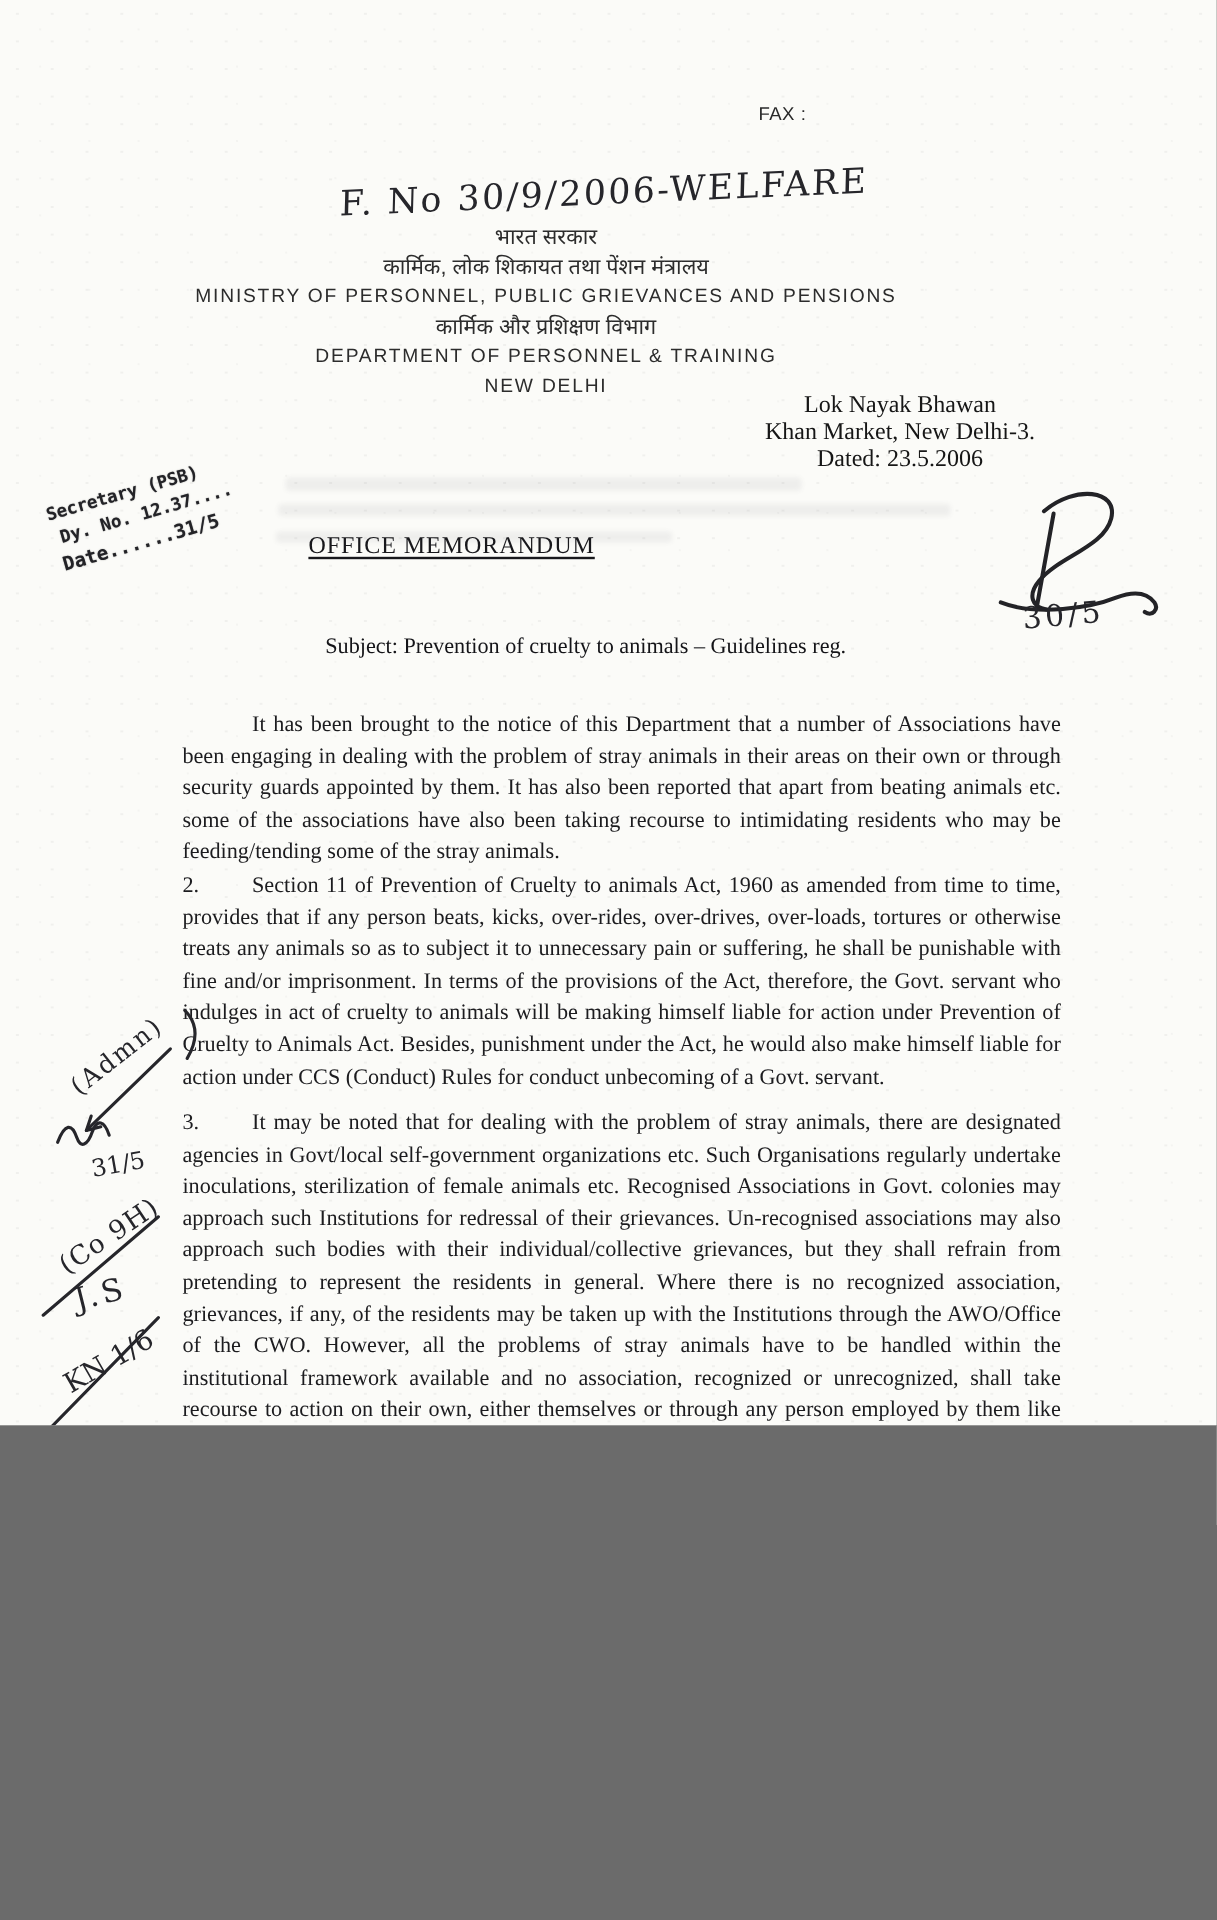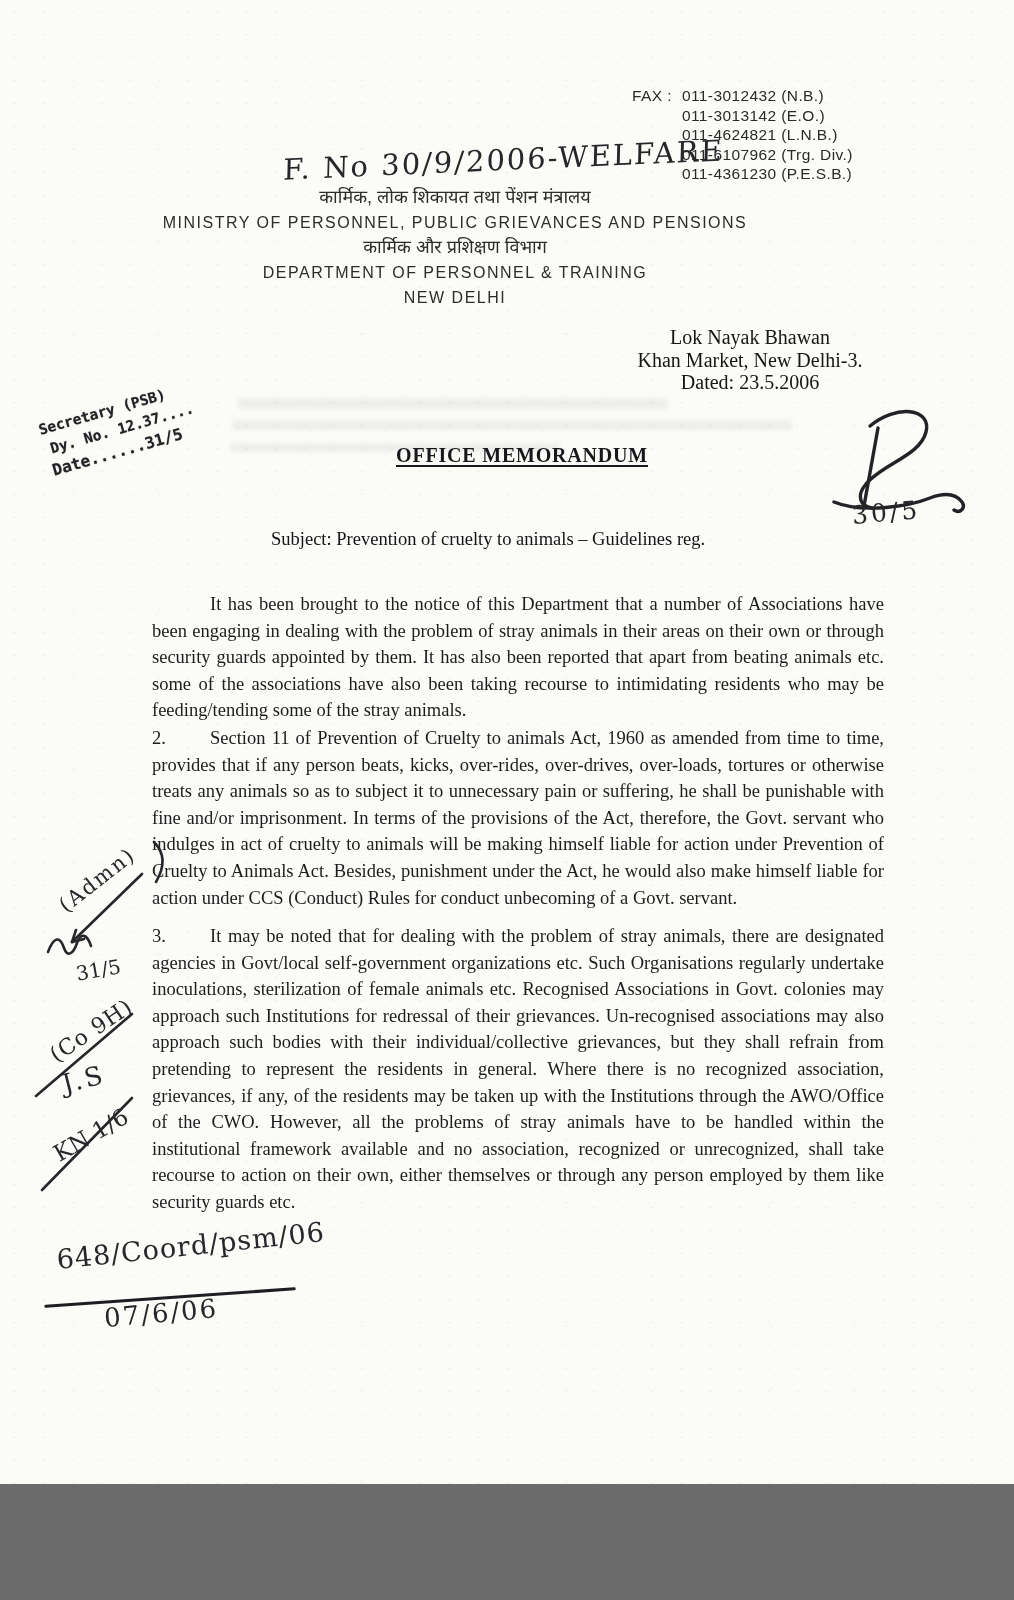--- a/index.html
+++ b/index.html
@@ -1,19 +1,19 @@
 <!DOCTYPE html>
 <html><head>
 <meta charset="utf-8">
 <style>
   * { box-sizing: border-box; }
   html,body { margin:0; padding:0; background:#6b6b6b; }
   .page {
     position: relative;
-    width: 1014px; height: 1484px;
+    width: 1014px; height: 1188px;
     margin: 0 auto;
     background-color: #fbfbf8;
     background-image:
       radial-gradient(rgba(40,40,40,0.05) 1px, transparent 1.3px),
       radial-gradient(rgba(40,40,40,0.035) 1px, transparent 1.2px);
     background-size: 29px 23px, 41px 31px;
     background-position: 0 0, 13px 9px;
     font-family: "Liberation Serif", serif;
     color: #1e1e1e;
     overflow: hidden;
@@ -56,21 +56,21 @@
            white-space:nowrap; }
   .stamp .s2 { margin-left:6px; }
   .stamp .s3 { margin-left:2px; font-size:16px; }
 
   
   .smudge { position:absolute; background:#4a4a55; opacity:0.07;
             filter:blur(2px); border-radius:3px; }
 
   
   .memo-title { position:absolute; left:257px; top:444px; width:530px;
-                text-align:center; font-size:20px; font-weight:bold;
+                text-align:left; font-size:20px; font-weight:normal;
                 letter-spacing:0.8px;
                 text-decoration:underline; text-decoration-thickness:2px;
                 text-underline-offset:3px; color:#18181c; }
 
   
   .sig { position:absolute; left:806px; top:402px; width:170px; height:130px; }
   .sig svg { position:absolute; left:0; top:0; }
   .sig .sig-date { position:absolute; left:46px; top:96px;
                    font-size:25px; transform:rotate(-5deg); letter-spacing:3px; }
 
@@ -104,32 +104,26 @@
   .coord-date { position:absolute; left:104px; top:1298px; font-size:26px;
                 transform:rotate(-5deg); letter-spacing:2px; white-space:nowrap; }
 </style>
 </head>
 <body>
 
 <div class="page">
 
   <div class="fax">
     <div class="fax-label">FAX :</div>
-    <div class="fax-lines">
-      <div>011-3012432 (N.B.)</div>
-      <div>011-3013142 (E.O.)</div>
-      <div>011-4624821 (L.N.B.)</div>
-      <div>011-6107962 (Trg. Div.)</div>
-      <div>011-4361230 (P.E.S.B.)</div>
-    </div>
   </div>
 
   <div class="hw fileno">F. No 30/9/2006-WELFARE</div>
 
   <div class="letterhead">
+    <div class="hi">भारत सरकार</div>
     <div class="hi">कार्मिक, लोक शिकायत तथा पेंशन मंत्रालय</div>
     <div class="en">MINISTRY OF PERSONNEL, PUBLIC GRIEVANCES AND PENSIONS</div>
     <div class="hi">कार्मिक और प्रशिक्षण विभाग</div>
     <div class="en">DEPARTMENT OF PERSONNEL &amp; TRAINING</div>
     <div class="en">NEW DELHI</div>
   </div>
 
   <div class="addr">
     <div>Lok Nayak Bhawan</div>
     <div>Khan Market, New Delhi-3.</div>

